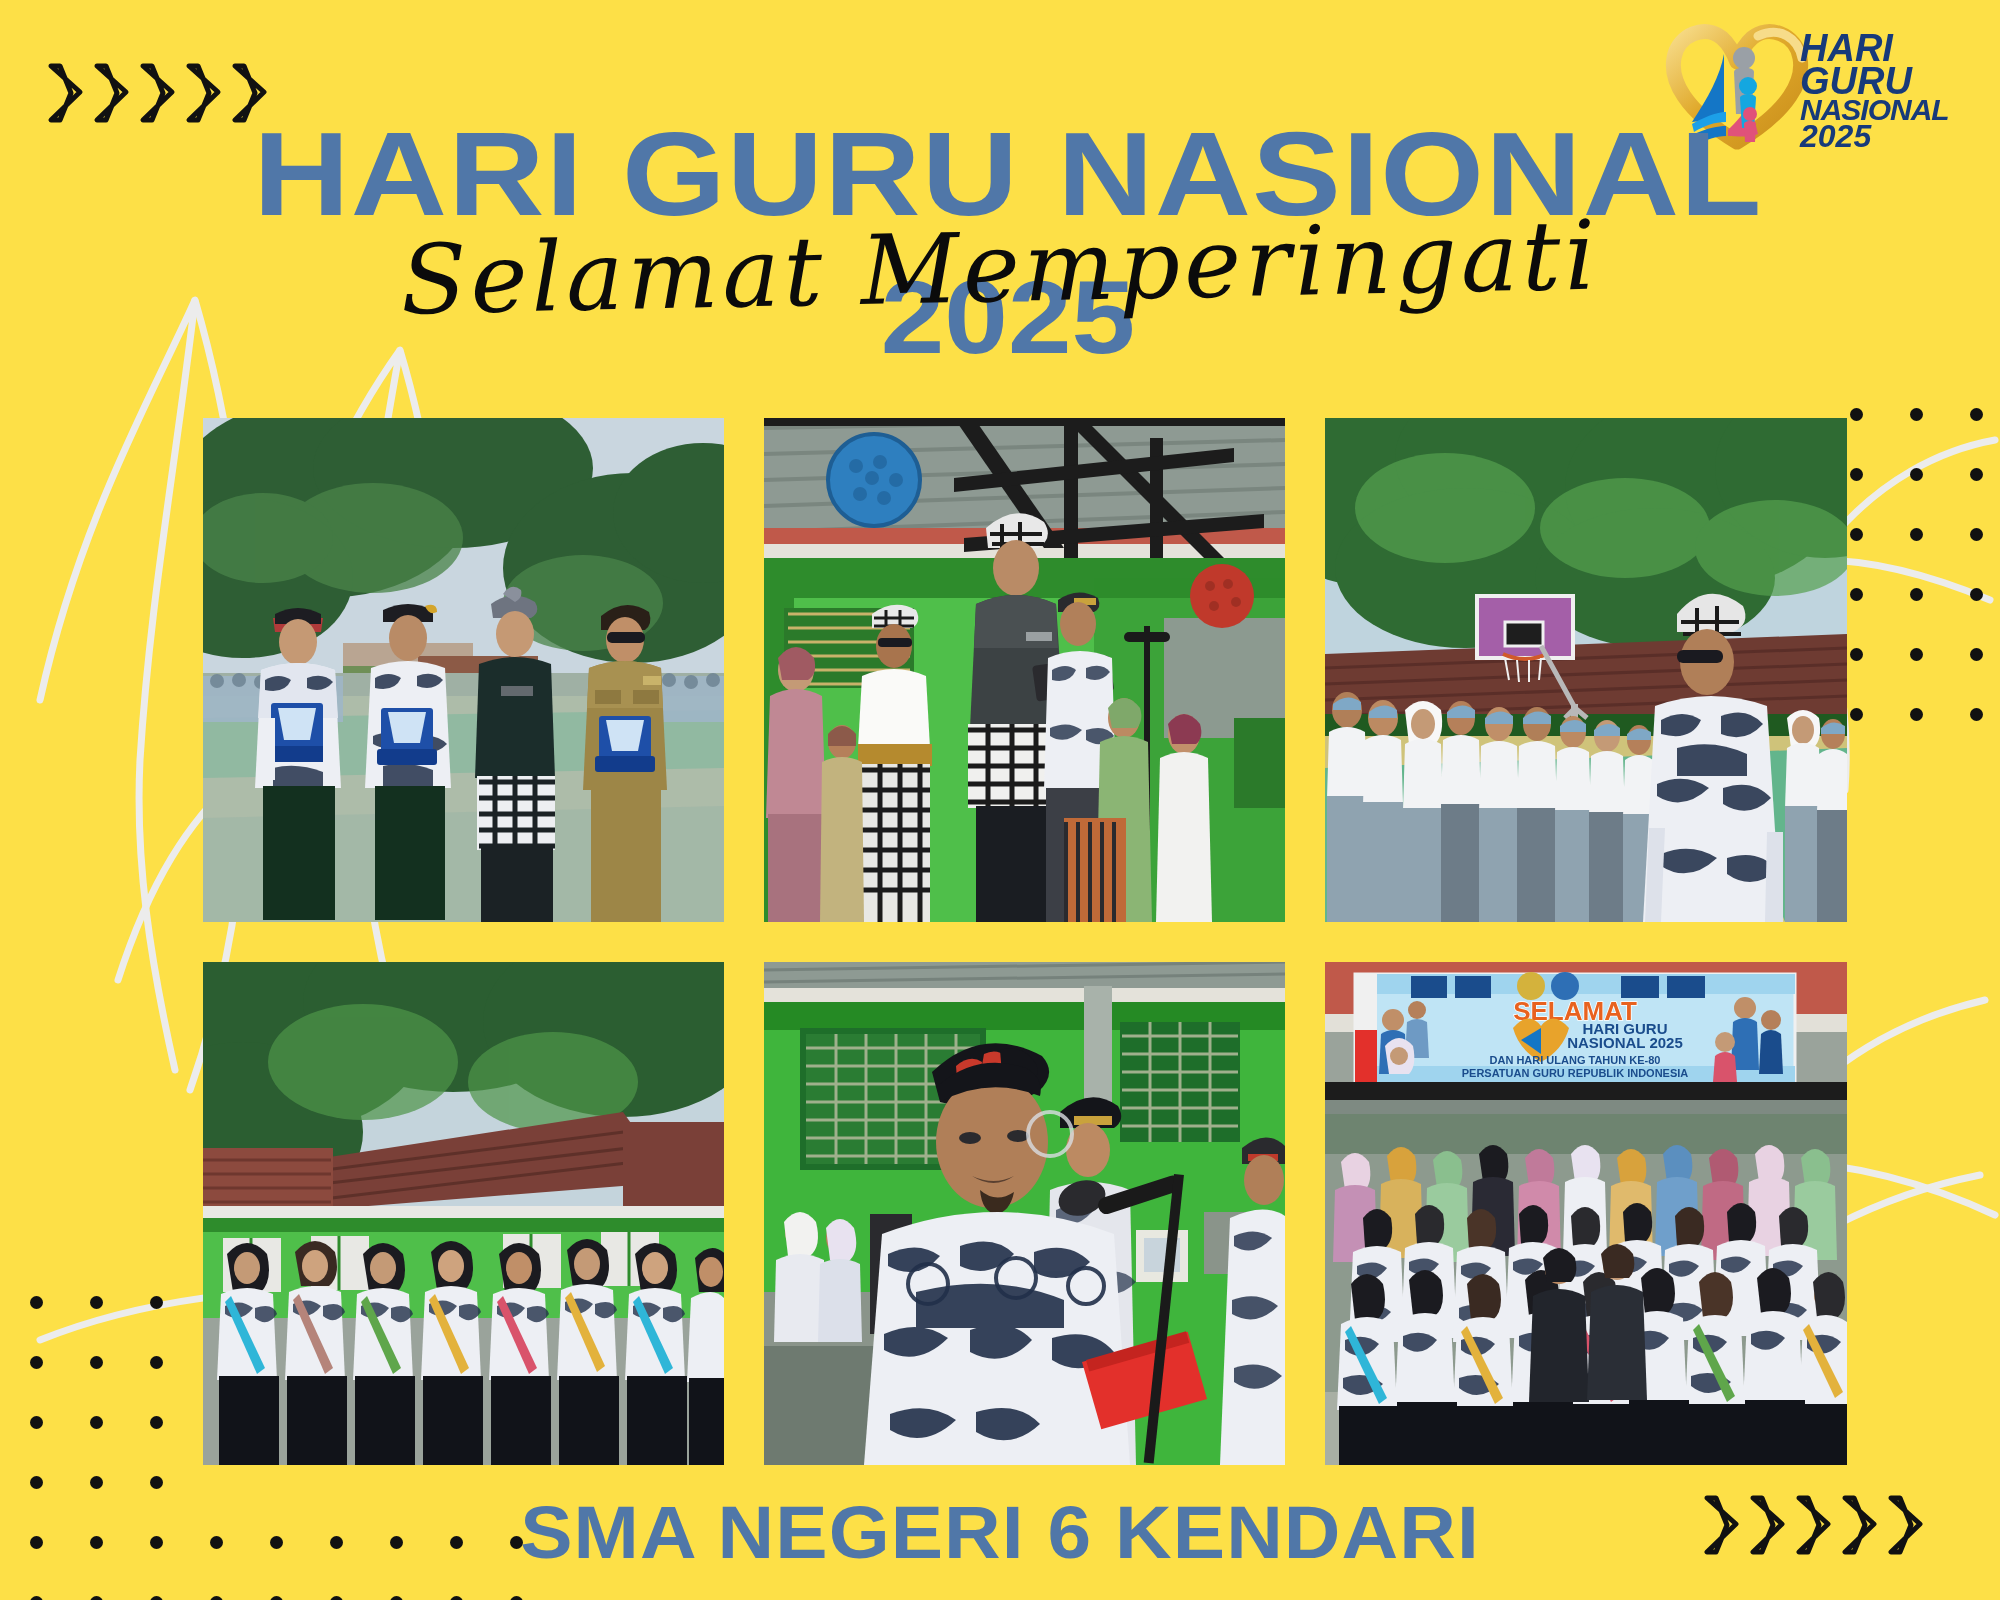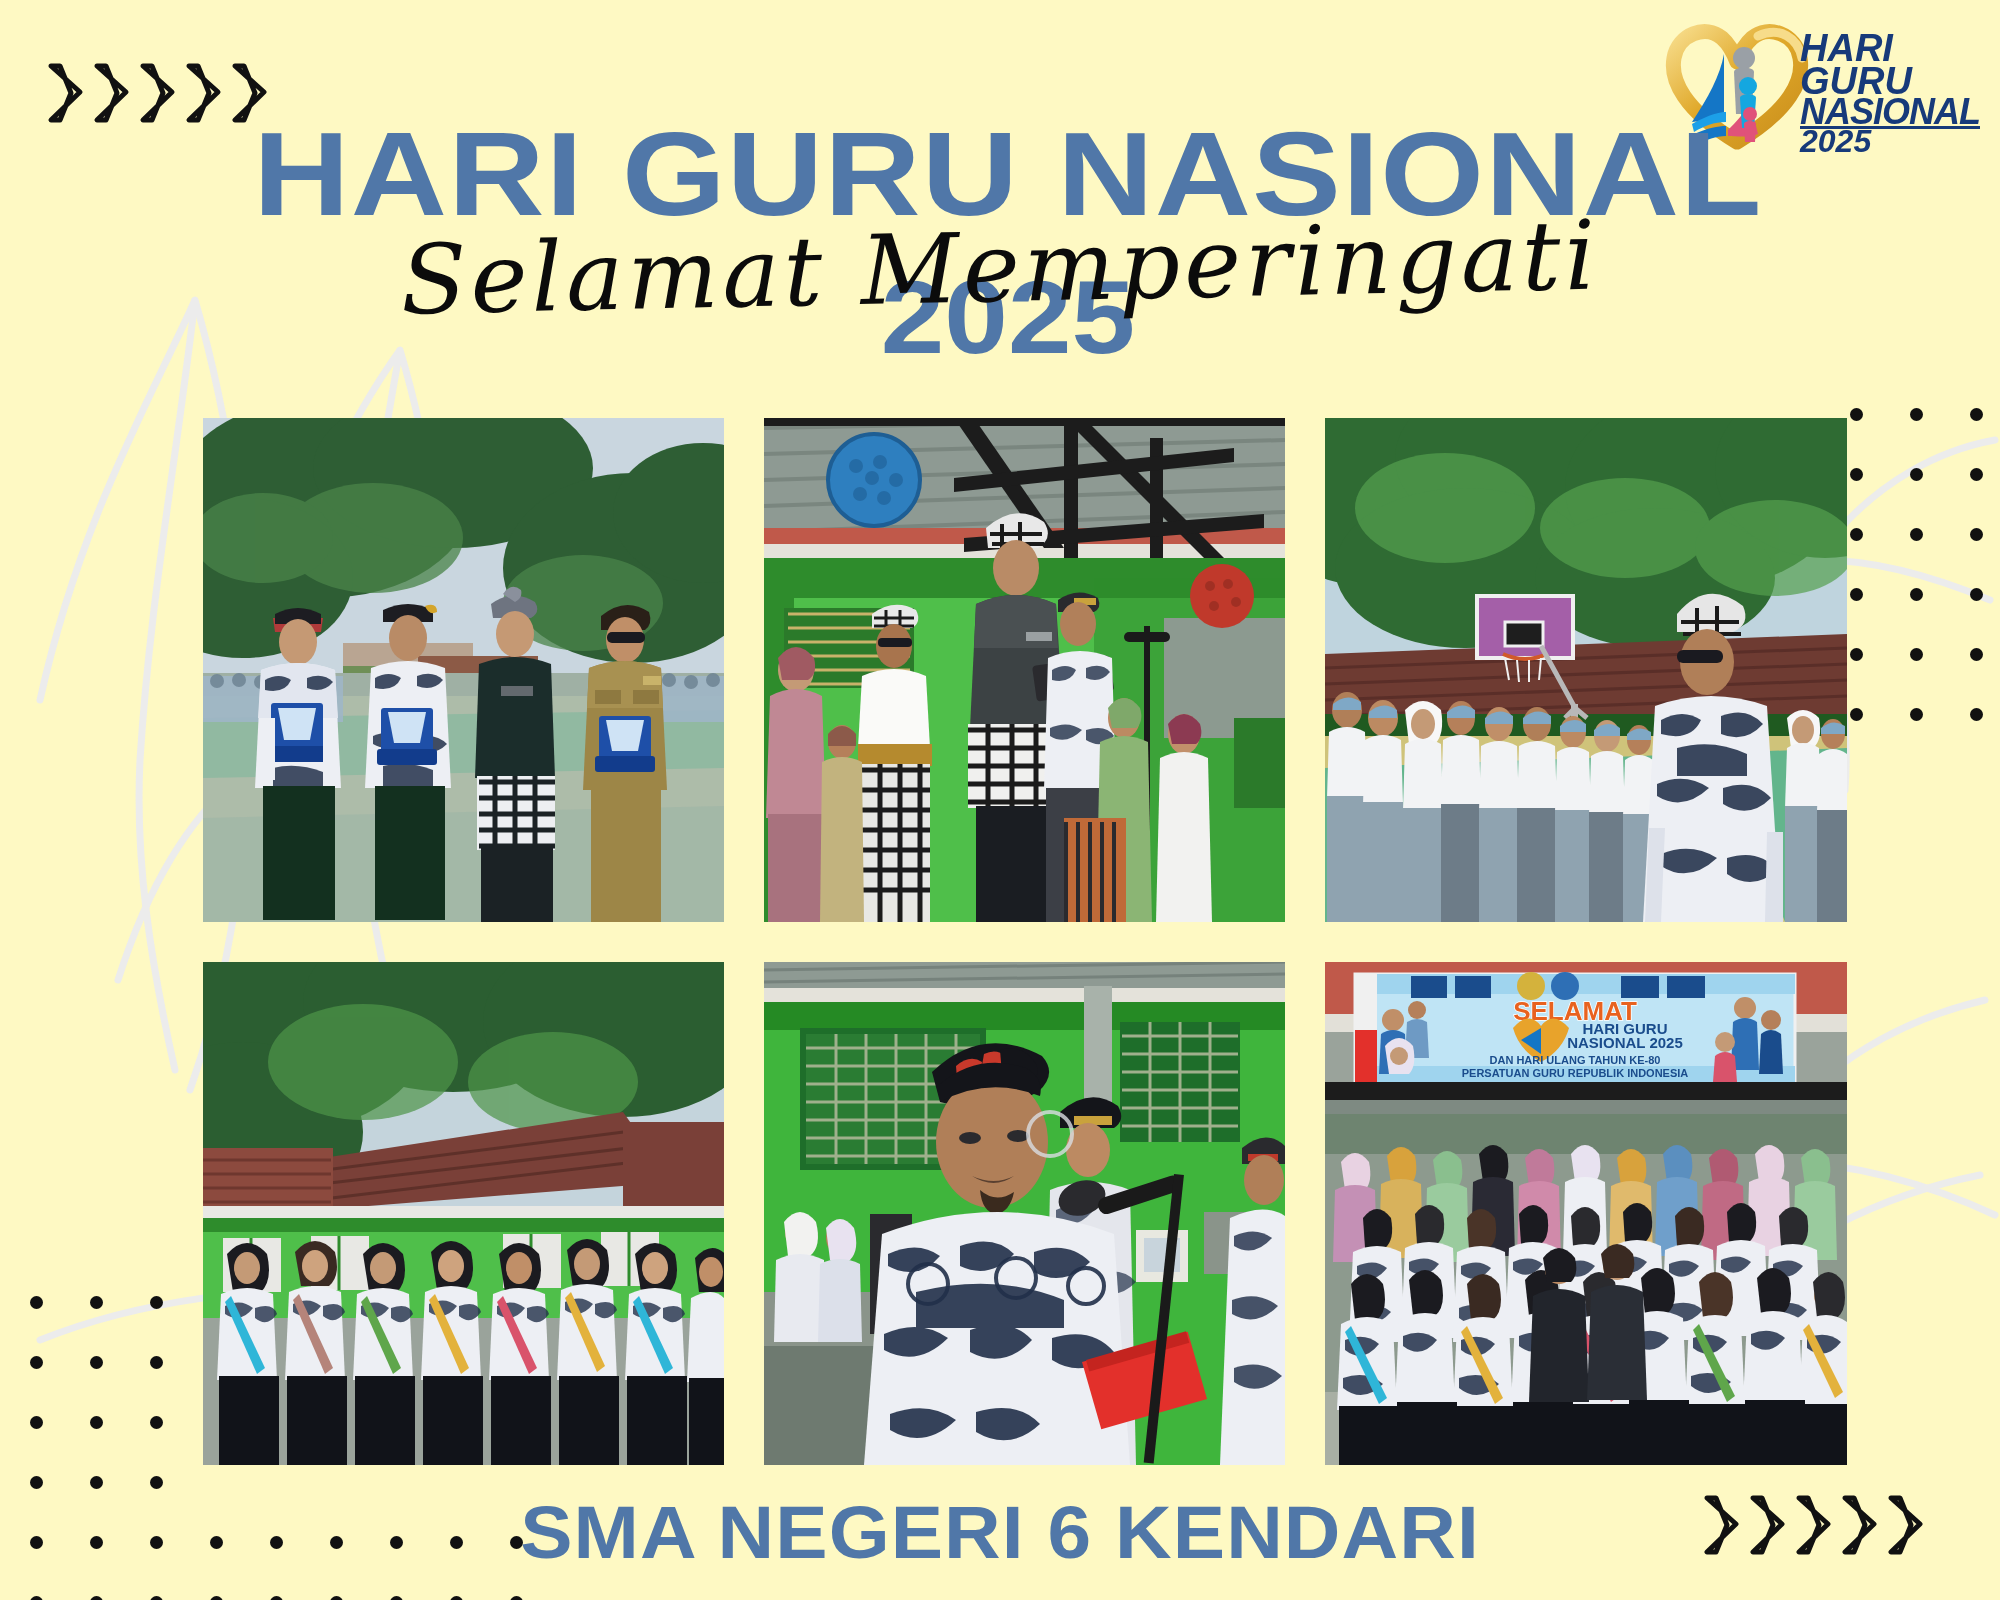--- a/index.html
+++ b/index.html
@@ -1,19 +1,19 @@
 <!DOCTYPE html>
 <html><head>
 <meta charset="utf-8">
 <style>
   html,body{margin:0;padding:0;background:#fff;}
   body{width:2000px;height:1600px;position:relative;overflow:hidden;
        font-family:"Liberation Sans",sans-serif;}
 
-  .stage{position:absolute;inset:0;width:2000px;height:1600px;background:#fef9c3;}
+  .stage{position:absolute;inset:0;width:2000px;height:1600px;background:#fde047;}
 
   
   .leaves{position:absolute;inset:0;pointer-events:none;}
 
   
   .chev-group{position:absolute;display:flex;gap:4px;}
   .chev-tl{left:44px;top:62px;}
   .chev-br{left:1700px;top:1494px;}
 
   
@@ -71,21 +71,21 @@
     white-space:nowrap;
   }
 
   
   .logo{position:absolute;left:1662px;top:14px;width:330px;height:140px;}
   .logo-text{position:absolute;left:138px;top:18px;
              font-family:"Liberation Sans",sans-serif;font-weight:700;
              font-style:italic;color:#173A7A;line-height:0.86;}
   .lt1{font-size:38px;}
   .lt2{font-size:38px;}
-  .lt3{font-size:36px;letter-spacing:-1px;text-decoration:underline;}
+  .lt3{font-size:30px;letter-spacing:-1px;}
   .lt4{font-size:32px;}
 
   
   .grid{position:absolute;left:203px;top:418px;width:1612px;height:1057px;
         display:grid;grid-template-columns:521px 521px 522px;
         grid-template-rows:504px 503px;column-gap:23px;row-gap:50px;gap:40px;}
   .photo{position:relative;overflow:hidden;background:#cfd6d9;}
   .photo svg{display:block;width:100%;height:100%;}
 </style>
 </head>

